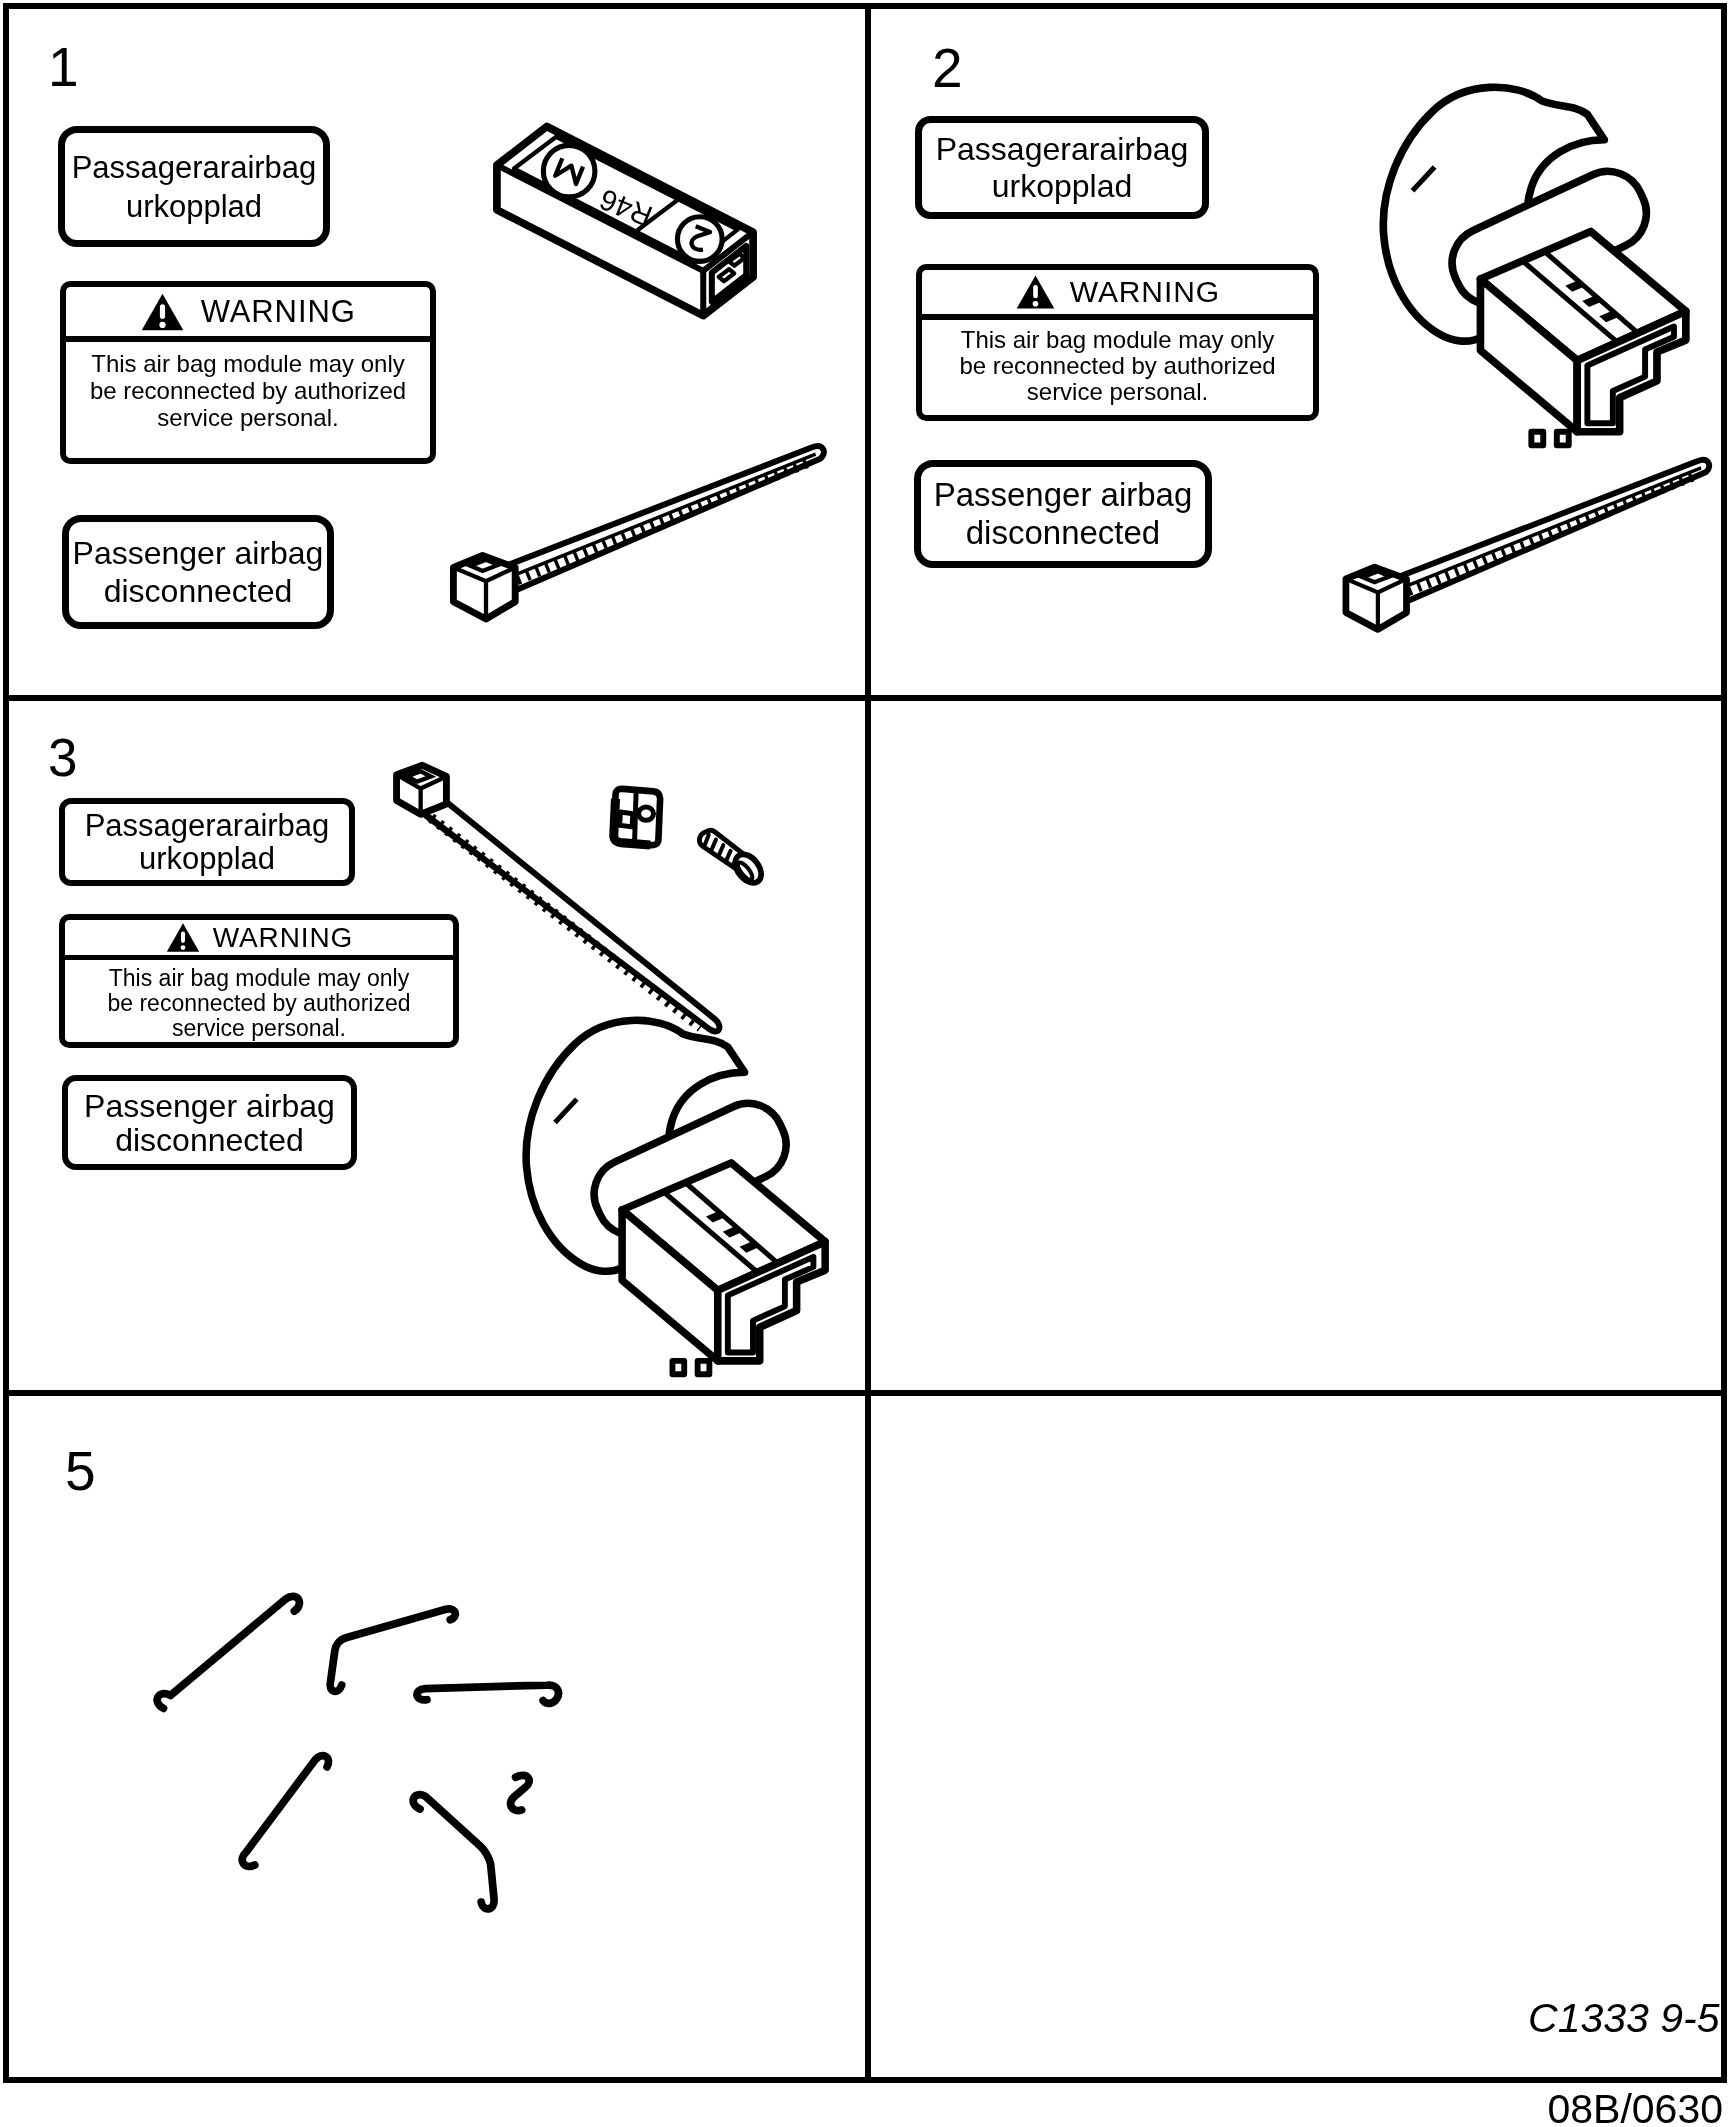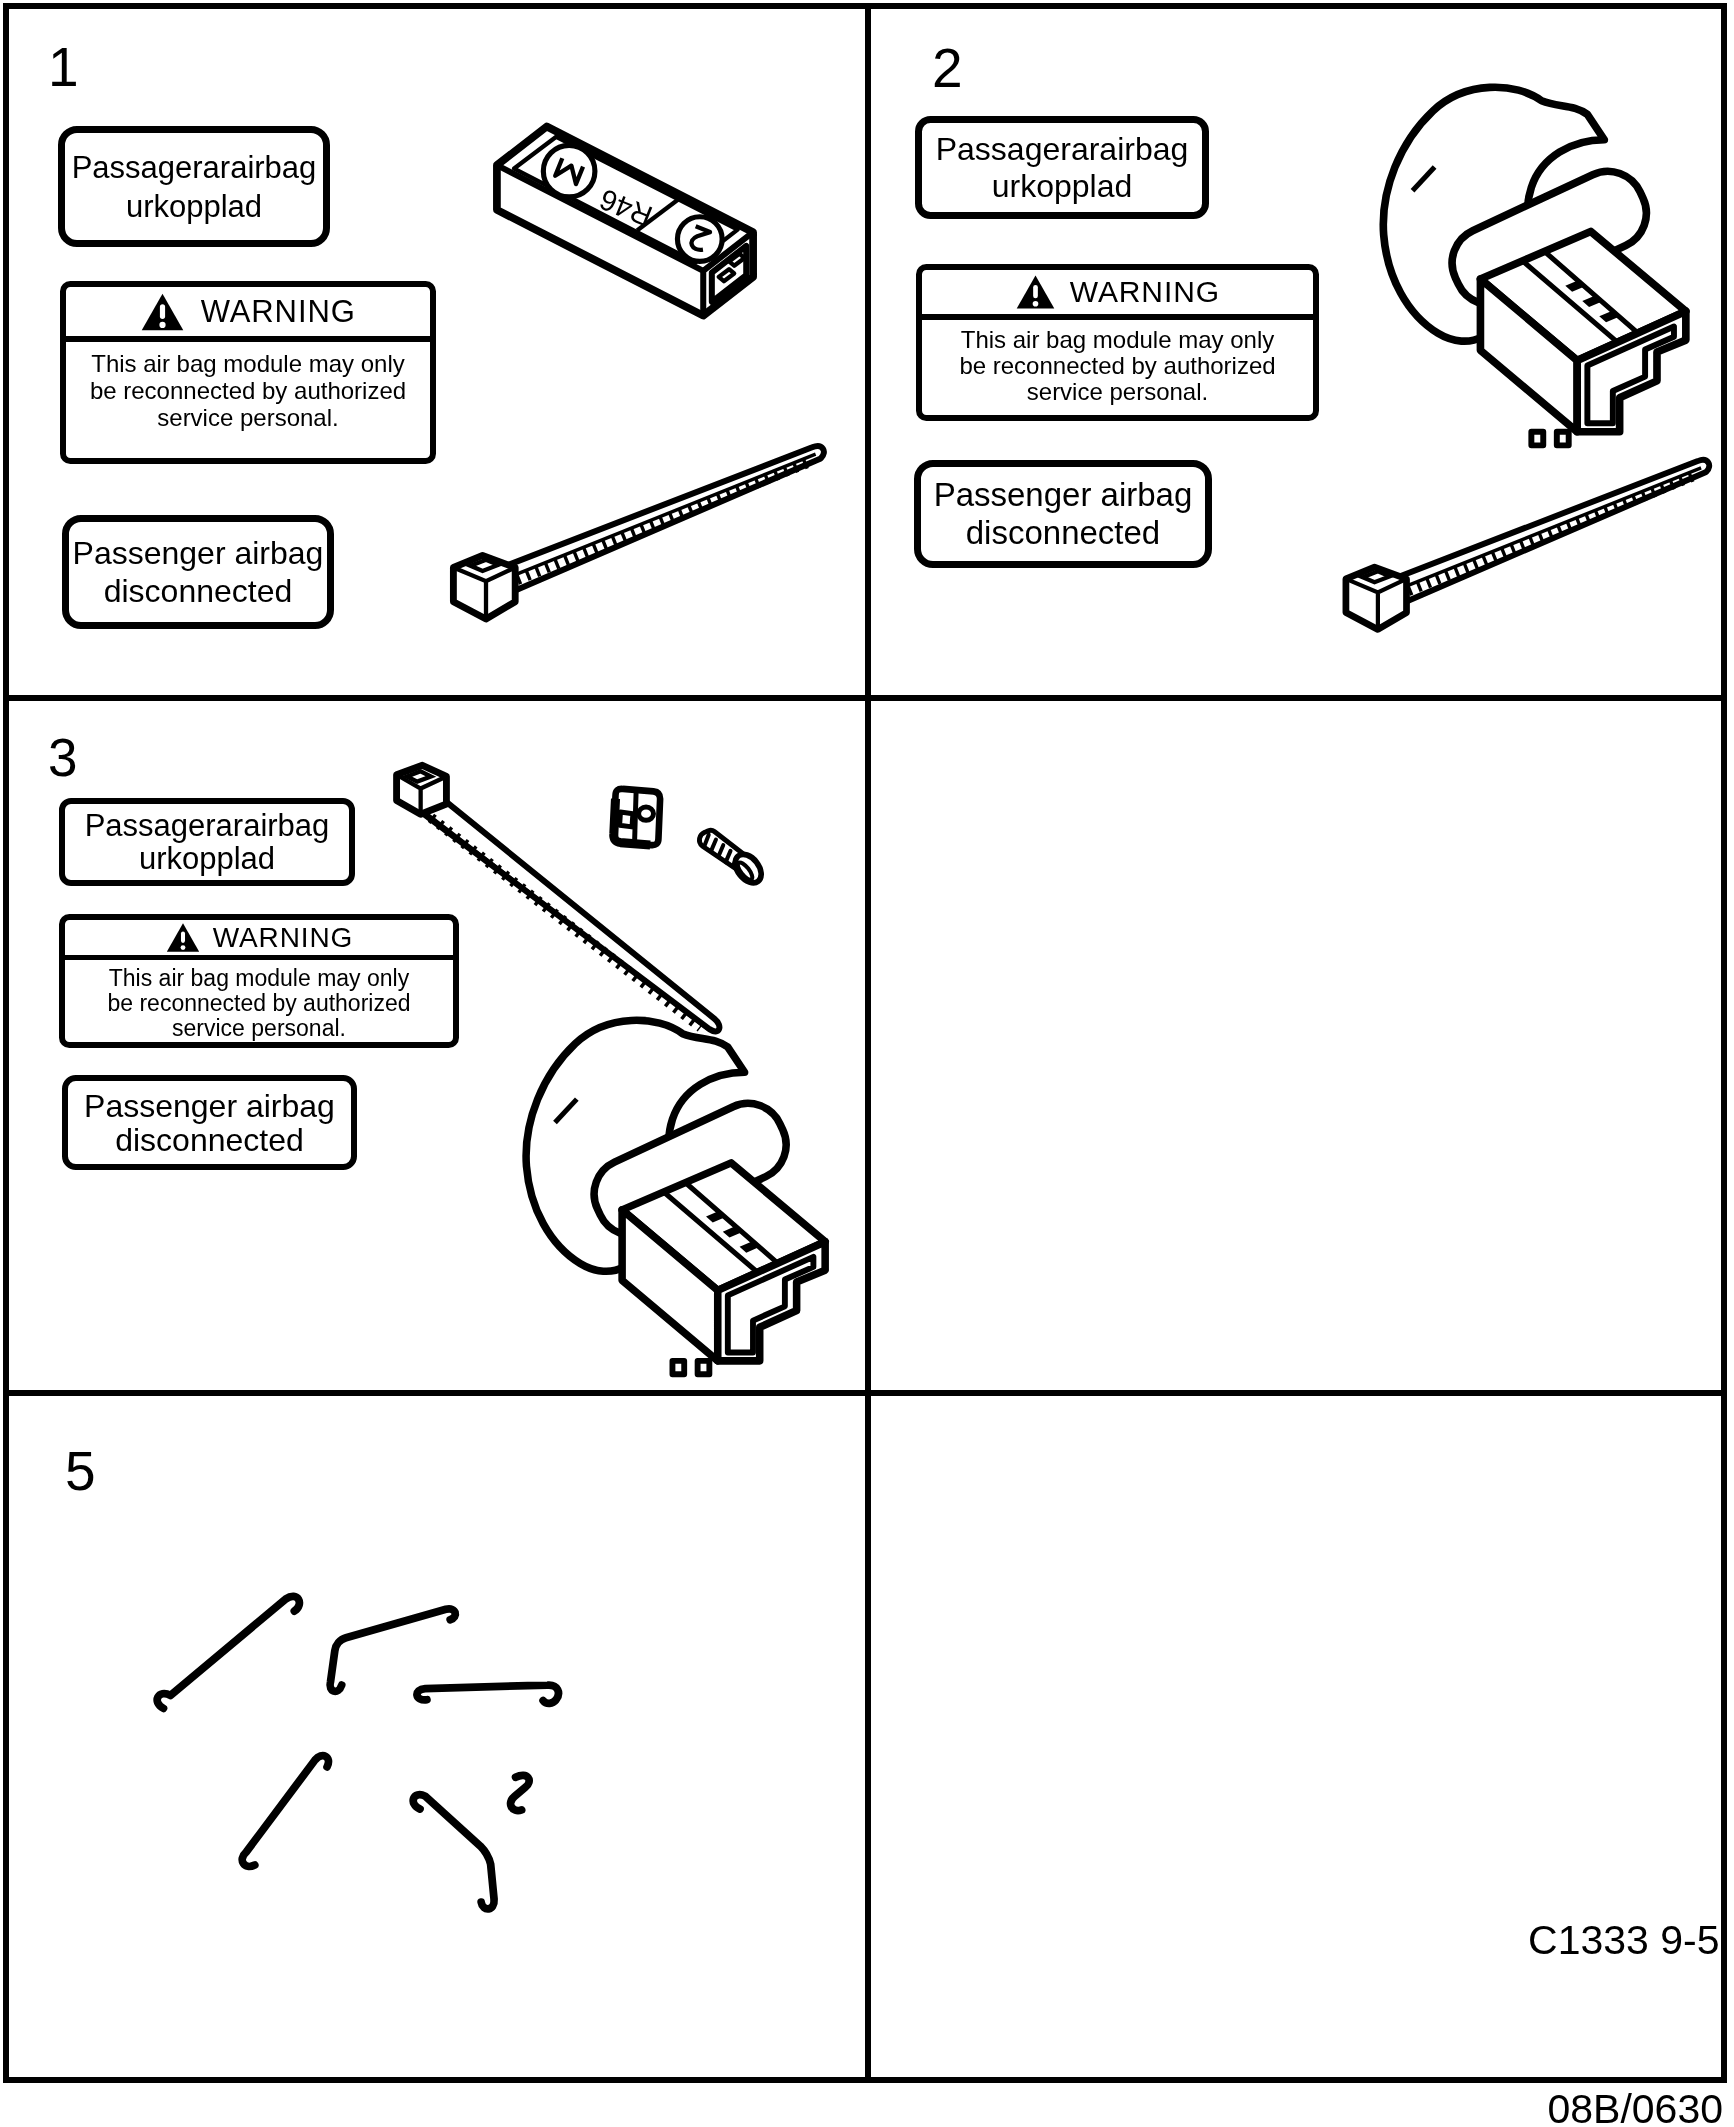--- a/index.html
+++ b/index.html
@@ -234,17 +234,17 @@
         <path d="M40,170 C26,163 34,147 48,155 L182,43 C196,33 204,49 192,57"></path>
         <path d="M247,143 C243,155 231,151 234,139 L239,103 C240,96 245,90 252,88 L368,55 C380,52 383,64 373,67"></path>
         <path d="M346,160 C332,162 330,148 344,147 L486,143 C498,142 502,152 496,160 C492,165 485,166 481,161"></path>
         <path d="M146,352 C134,358 126,346 136,337 L216,230 C224,220 236,226 230,238"></path>
         <path d="M338,287 C324,281 330,265 344,272 L408,330 C414,336 418,343 420,351 L424,392 C425,405 411,407 409,395"></path>
         <path d="M449,250 C463,243 470,254 460,262 L448,272 C438,280 445,292 456,288"></path>
       </g>
     </svg>
   </section>
 
-  <div class="footer-text" style="top:1920px;right:15.5px;">C1333 9-5</div>
+  <div class="footer-text" style="top:1998px;right:15.5px;font-style:italic;">C1333 9-5</div>
   <div class="footer-text" style="top:2089px;right:12px;">08B/0630</div>
 
 </div>
 
 
 </body></html>

